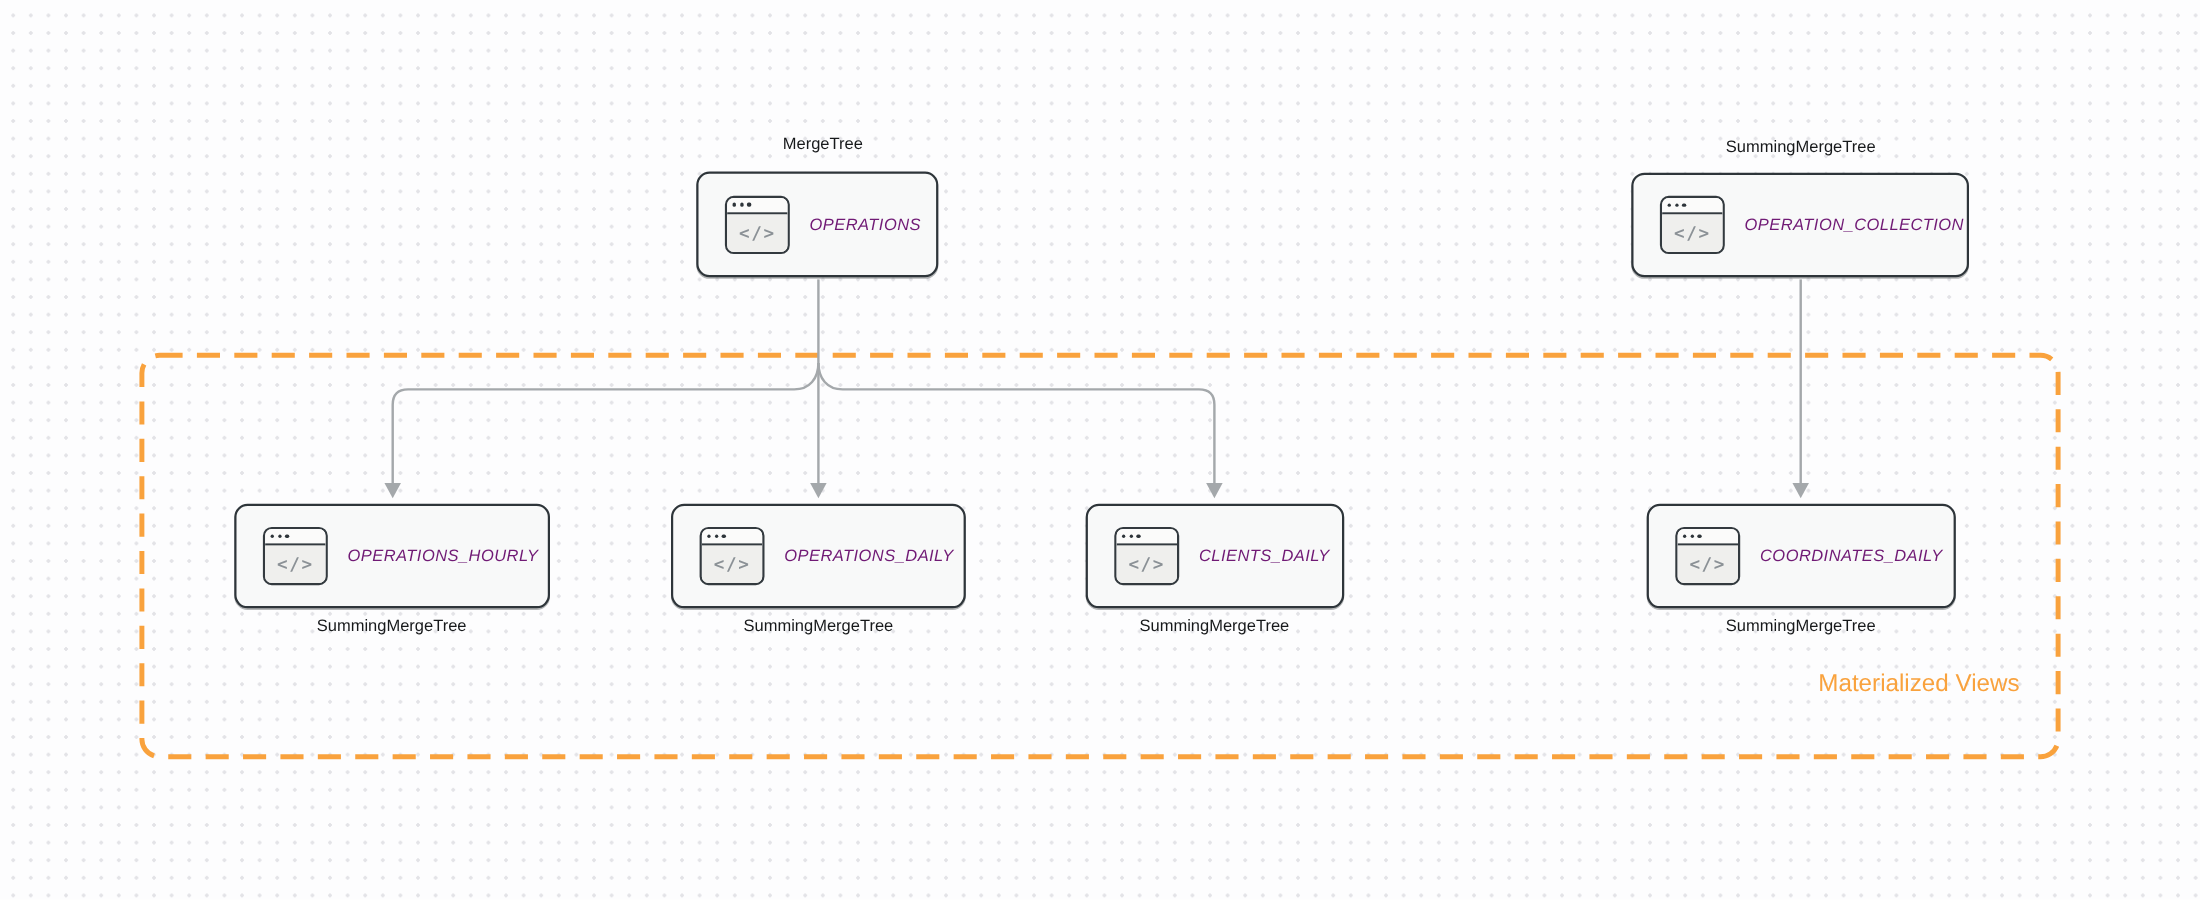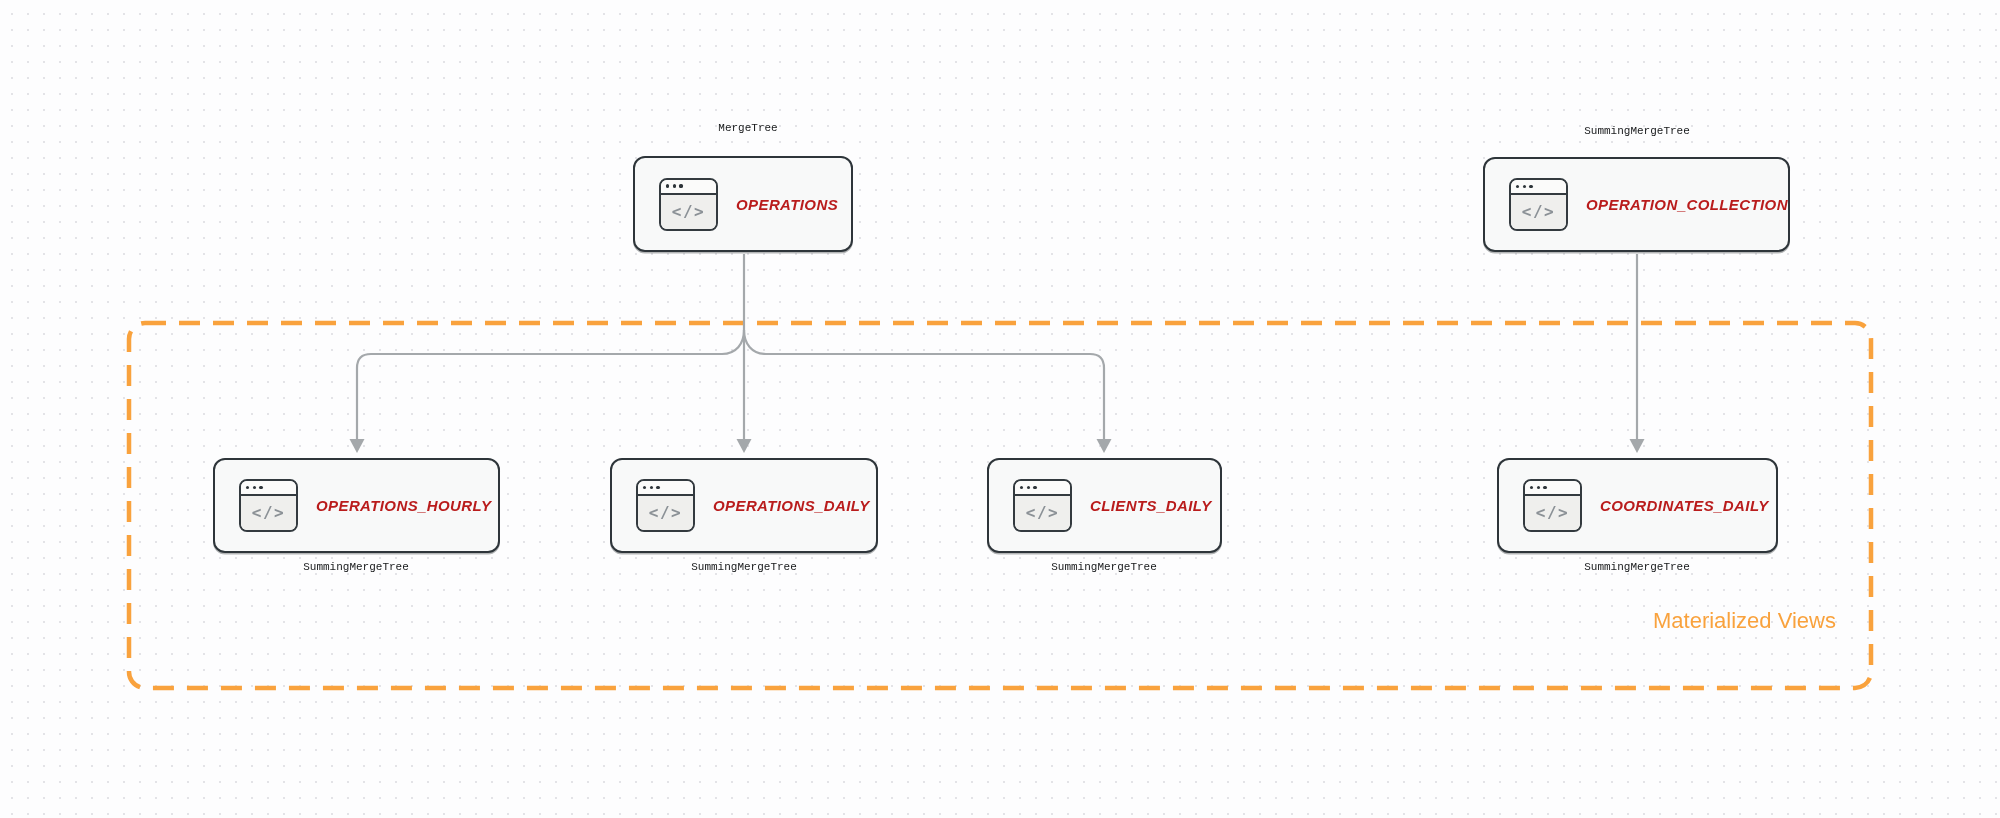--- a/index.html
+++ b/index.html
@@ -59,33 +59,32 @@
     color: #8b9196;
     font-family: "DejaVu Sans Mono", monospace;
     font-size: 16px;
     font-weight: bold;
     letter-spacing: 1.5px;
     padding-bottom: 1px;
   }
   .node-title {
     font-style: italic;
     font-size: 15px;
-    font-weight: 700;
-    color: #b91c1c;
+    font-weight: 400;
+    color: #701a75;
     letter-spacing: 0.4px;
     white-space: nowrap;
   }
   .engine-label {
     position: absolute;
     transform: translateX(-50%);
-    font-size: 11px;
+    font-size: 15px;
     font-weight: 500;
     color: #17191b;
     white-space: nowrap;
-    font-family: Liberation Mono, monospace;
   }
   .group-label {
     position: absolute;
     right: 164px;
     top: 608px;
     font-size: 22px;
     font-weight: 500;
     color: #f9a23d;
     white-space: nowrap;
   }

